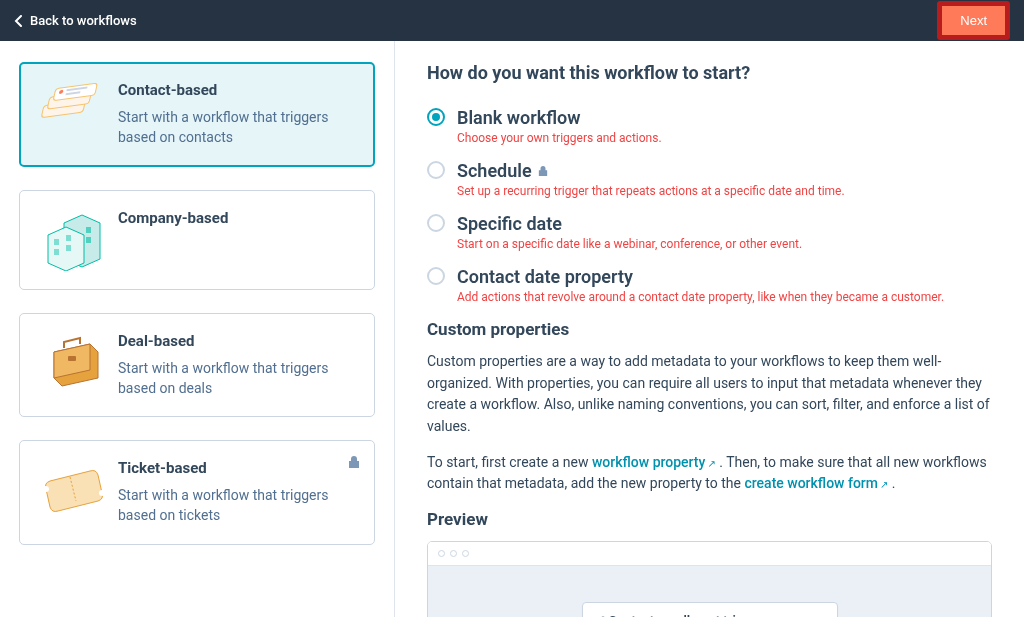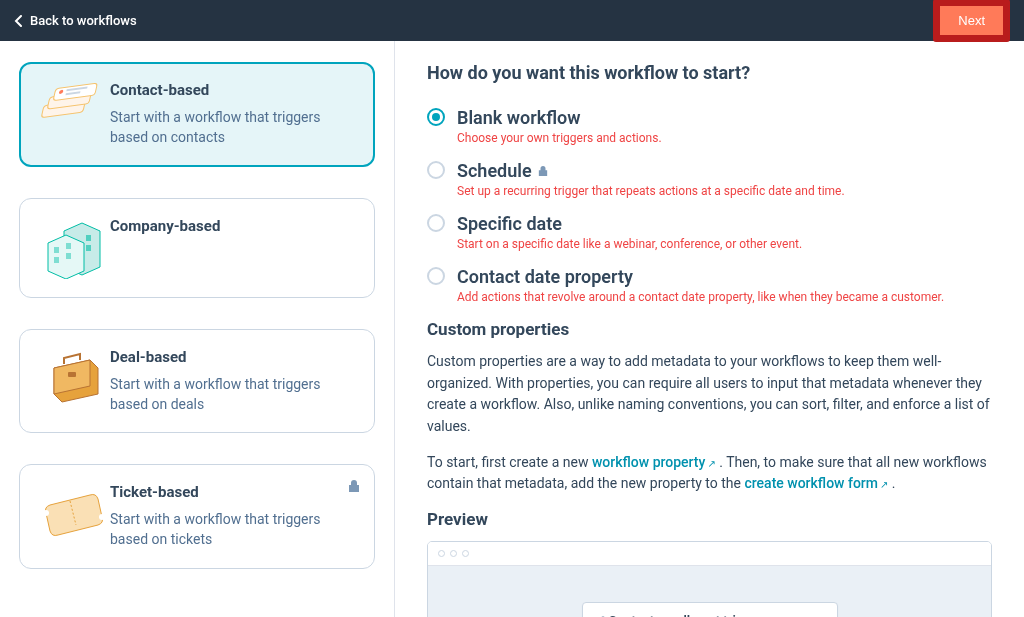--- a/index.html
+++ b/index.html
@@ -1,24 +1,24 @@
 <!DOCTYPE html>
 <html><head>
 <meta charset="utf-8">
 <style>
   * { box-sizing: border-box; margin: 0; padding: 0; }
   body { font-family: -apple-system, BlinkMacSystemFont, "Segoe UI", Roboto, sans-serif; background: #fff; color: #33475b; font-size: 14px; }
   .topbar { background: #253342; color: #fff; height: 41px; display: flex; align-items: center; justify-content: space-between; padding: 0 14px; }
   .back { display: flex; align-items: center; gap: 8px; cursor: pointer; font-weight: 500; font-size: 13px; }
   .back-chevron { display:inline-block; transform: rotate(180deg); }
-  .next-btn { background: #ff7a59; border: 7px solid #b91c1c; color: #fff; padding: 7px 18px; border-radius: 3px; font-weight: 500; cursor: pointer; font-size: 13px; }
+  .next-btn { background: #ff7a59; border: 5px solid #b91c1c; color: #fff; padding: 7px 18px; border-radius: 3px; font-weight: 500; cursor: pointer; font-size: 13px; }
   .layout { display: flex; height: calc(617px - 41px); }
   .left { width: 395px; border-right: 1px solid #dfe3eb; padding: 21px 19px; overflow-y: auto; }
   .right { flex: 1; padding: 21px 32px; overflow-y: auto; }
-  .card { border: 1px solid #cbd6e2; border-radius: 12px; padding: 18px 18px 18px 14px; display: flex; gap: 2px; margin-bottom: 31px; position: relative; cursor: pointer; background: #fff; }
+  .card { border: 1px solid #cbd6e2; border-radius: 5px; padding: 18px 18px 18px 14px; display: flex; gap: 10px; margin-bottom: 23px; position: relative; cursor: pointer; background: #fff; }
   .card.selected { border: 2px solid #00a4bd; background: #e5f5f8; padding: 17px 17px 17px 13px; }
   .card .thumb { width: 74px; height: 62px; flex-shrink: 0; display: flex; align-items: flex-start; justify-content: center; }
   .card-title { font-weight: 700; color: #33475b; font-size: 15px; margin-bottom: 8px; }
   .card-desc { color: #516f90; font-size: 14px; line-height: 1.45; }
   .card .lock { position: absolute; top: 14px; right: 14px; color: #7c98b6; }
   h3.section { font-weight: 700; font-size: 18px; color: #33475b; margin-bottom: 24px; }
   .radio-opt { display: flex; align-items: flex-start; gap: 12px; margin-bottom: 15px; }
   .radio-circle { width: 18px; height: 18px; border: 2px solid #cbd6e2; border-radius: 50%; flex-shrink: 0; margin-top: 1px; position: relative; cursor: pointer; }
   .radio-circle.checked { border-color: #00a4bd; }
   .radio-circle.checked::after { content:""; position:absolute; inset:3px; background:#00a4bd; border-radius:50%; }

